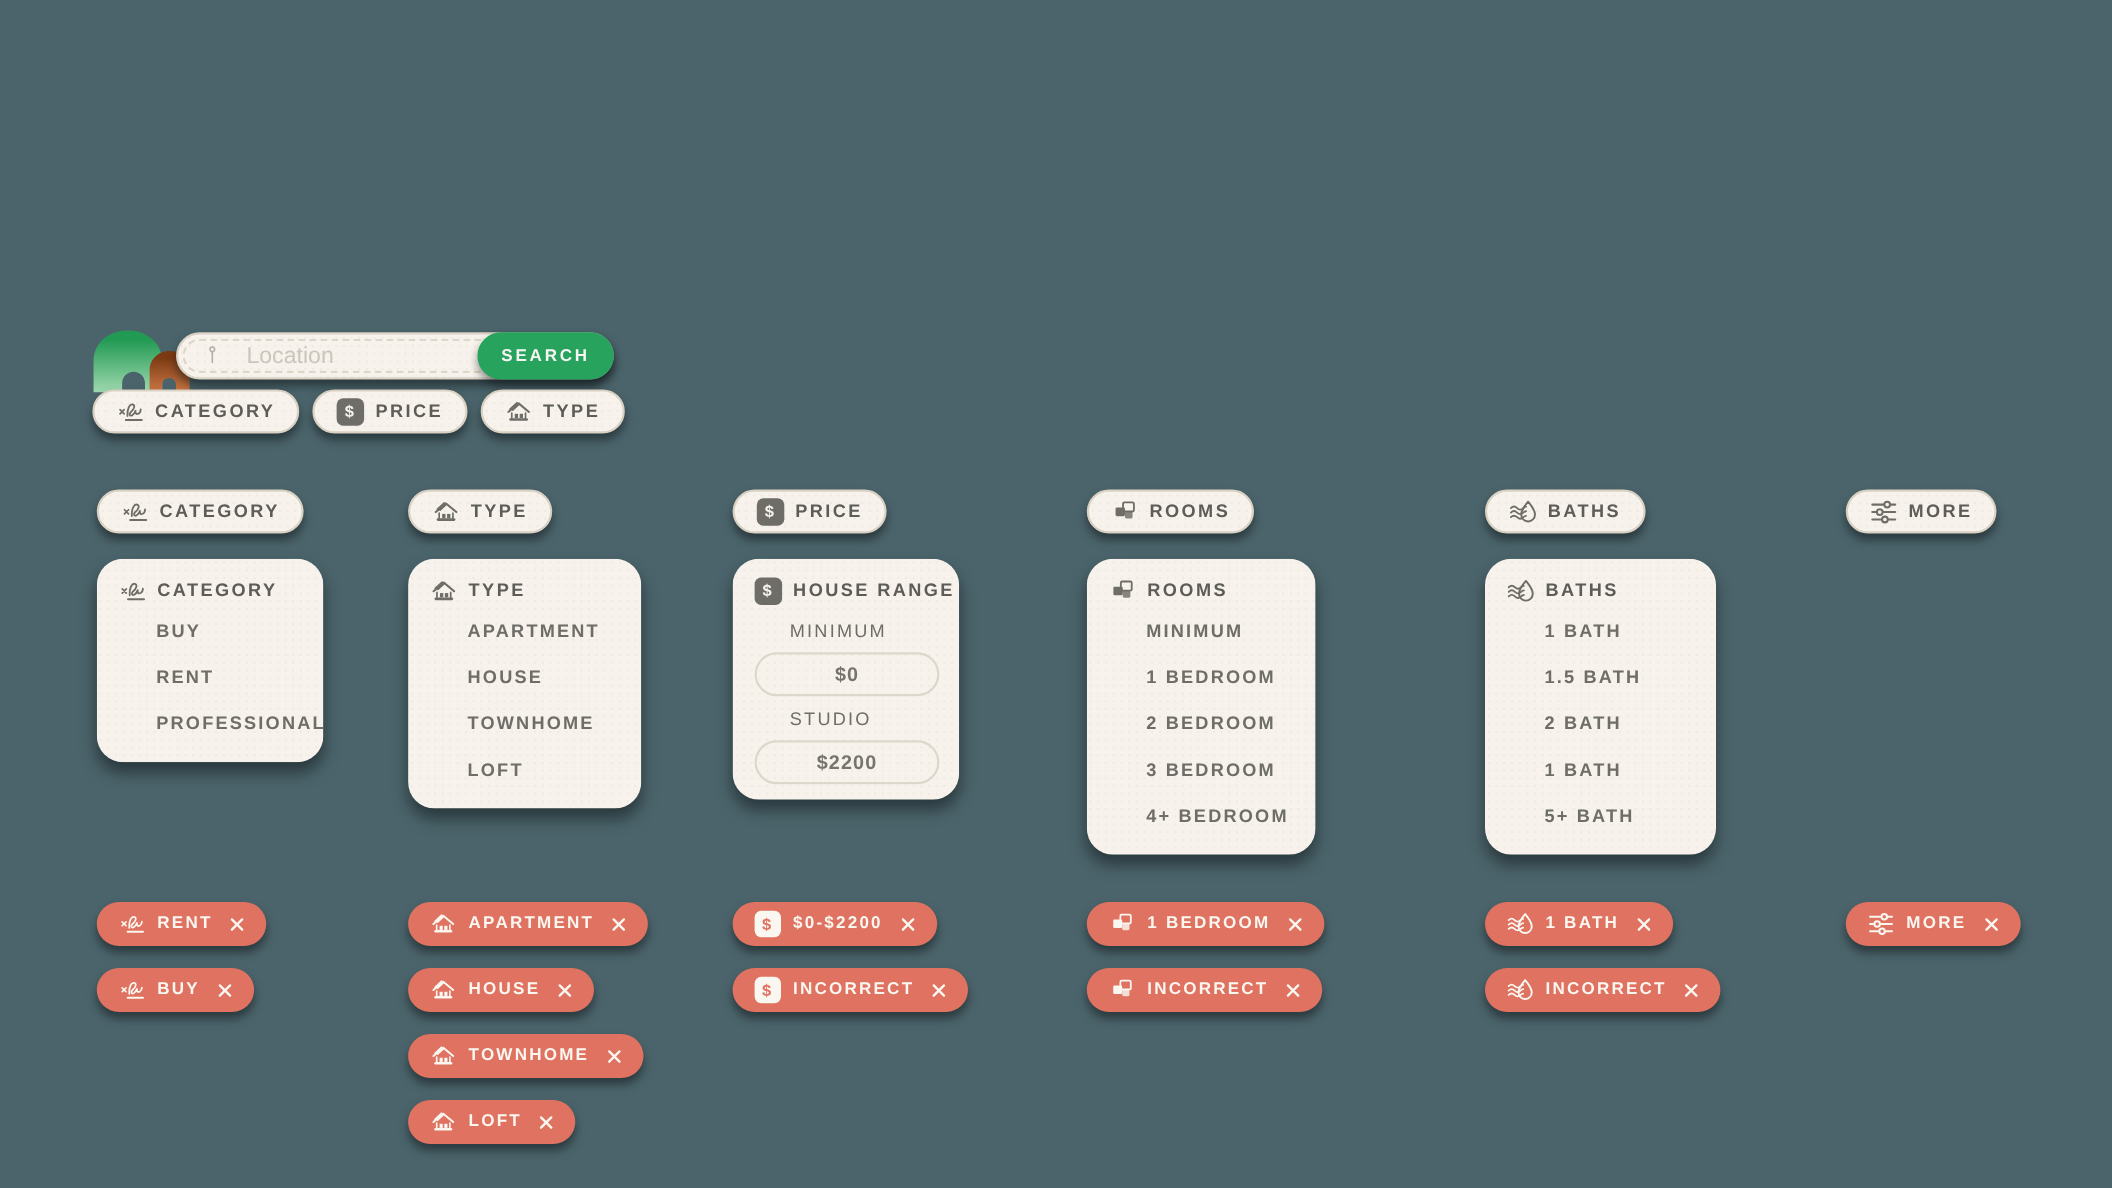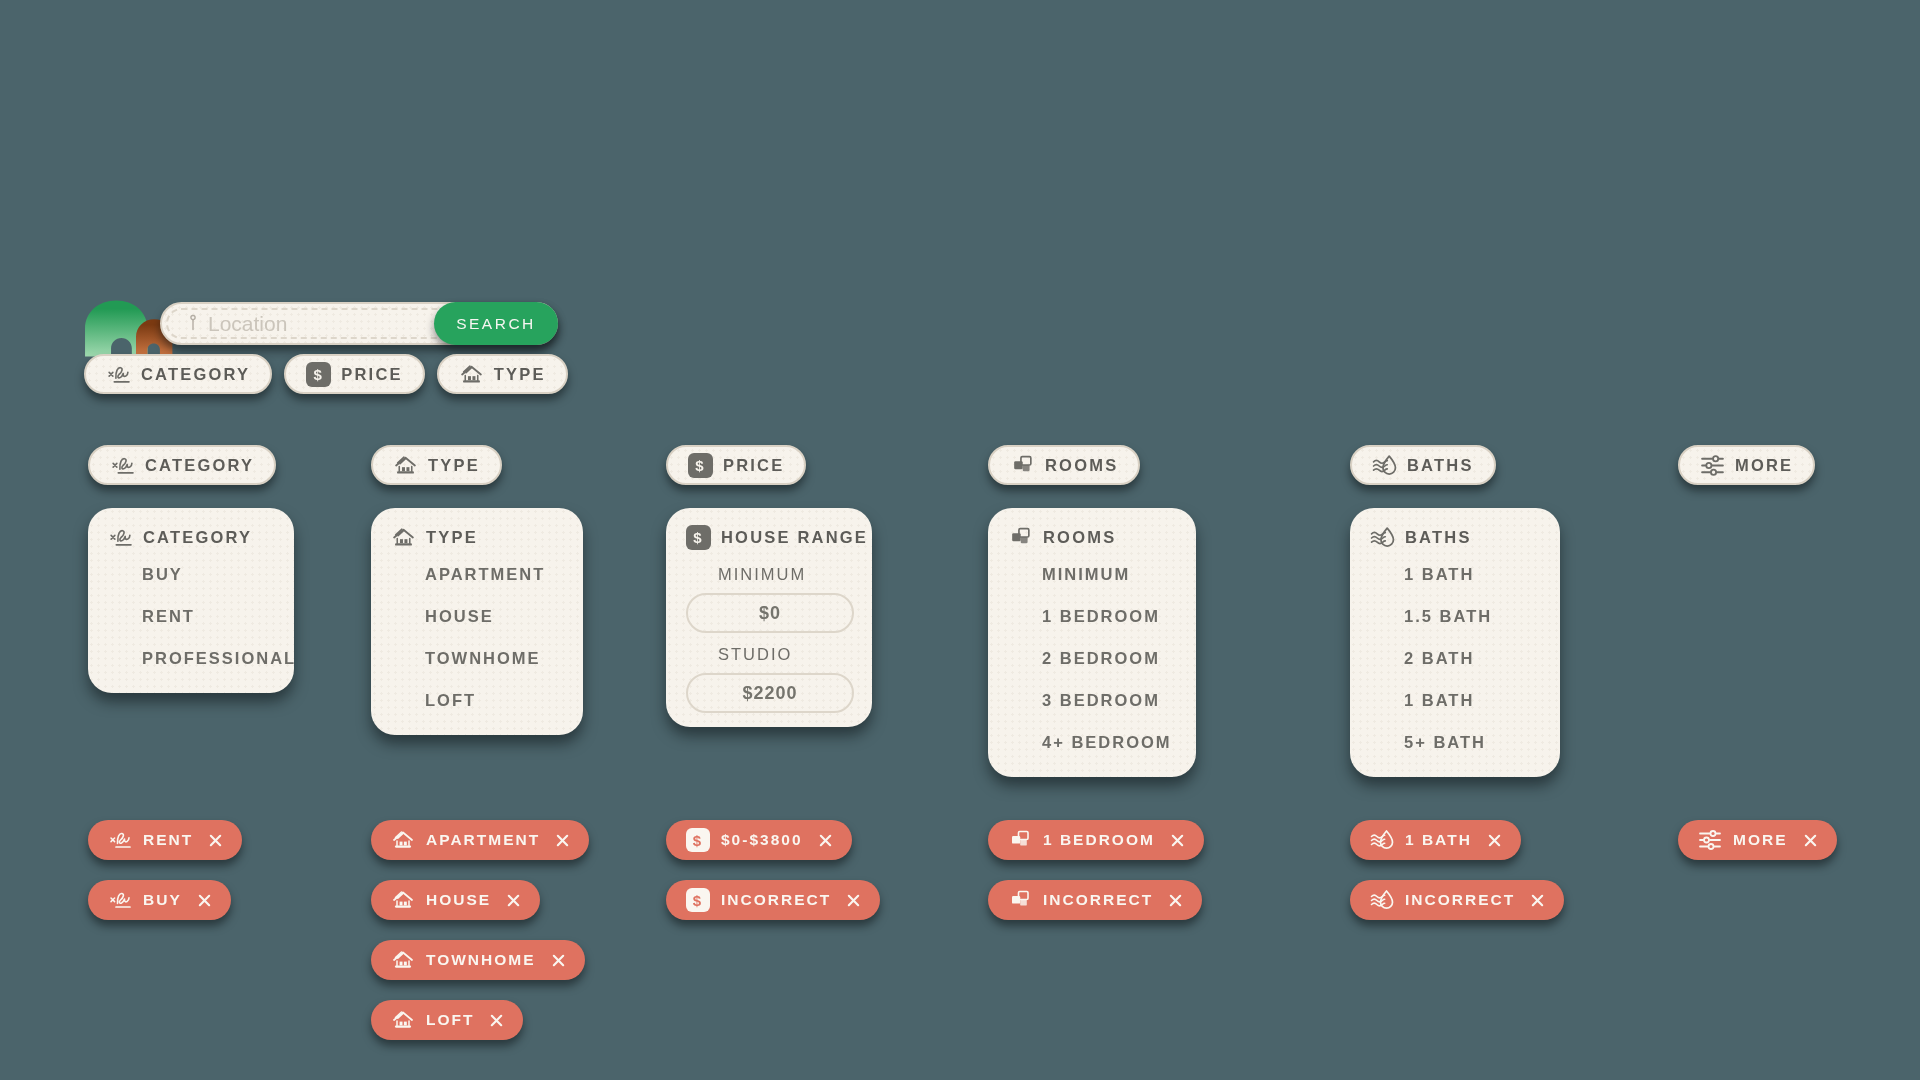--- a/index.html
+++ b/index.html
@@ -22,28 +22,28 @@
     box-shadow:0 6px 9px rgba(10,16,18,.5);
   }
   .search-inner {
     position:absolute; inset:4px; border:2px dashed #ddd6ca; border-radius:999px;
     display:flex; align-items:center; padding-left:18px;
   }
   .pin { width:14px; height:22px; color:#b3ada3; flex:0 0 auto; }
   .search-input {
     border:none; outline:none; background:transparent; width:210px;
     font-family:"Liberation Sans", sans-serif; font-size:21px; color:#77766f;
-    margin-left:8px;
+    margin-left:24px;
   }
   .search-input::placeholder { color:#cbc5bb; }
   .search-btn {
     position:absolute; right:-2px; top:-2px; bottom:-2px; width:124px;
     background:#27a35d; border:none; border-radius:999px; cursor:pointer;
     color:#f7f6f2; font-family:"Liberation Sans", sans-serif;
-    font-size:15.5px; font-weight:normal; letter-spacing:2.5px;
+    font-size:15.5px; font-weight:bold; letter-spacing:2.5px;
     box-shadow:0 5px 8px rgba(10,16,18,.45);
   }
   .quick-row { position:absolute; left:84px; top:354px; display:flex; gap:12px; }
   
   .fbtn {
     display:inline-flex; align-items:center; gap:10px;
     height:40px; padding:0 20px;
     border:2px solid #d9d1c4; border-radius:999px;
     color:#5d5c58; font-size:16.5px; font-weight:bold; letter-spacing:2.2px;
     box-shadow:0 6px 9px rgba(10,16,18,.5); cursor:pointer;
@@ -331,21 +331,21 @@
         <span>HOUSE RANGE</span>
       </div>
       <div class="plabel">MINIMUM</div>
       <input class="pinput" type="text" value="$0" style="">
       <div class="plabel">STUDIO</div>
       <input class="pinput" type="text" value="$2200" style="">
     </div>
     <div class="chips">
       <div class="chip">
         <span class="dollar-box">$</span>
-        <span>$0-$3800</span>
+        <span>$0-$2200</span>
         <span class="chip-x">
             <svg class="icx">
               <use href="#i-x"></use>
             </svg>
           </span>
       </div>
       <div class="chip">
         <span class="dollar-box">$</span>
         <span>INCORRECT</span>
         <span class="chip-x">

